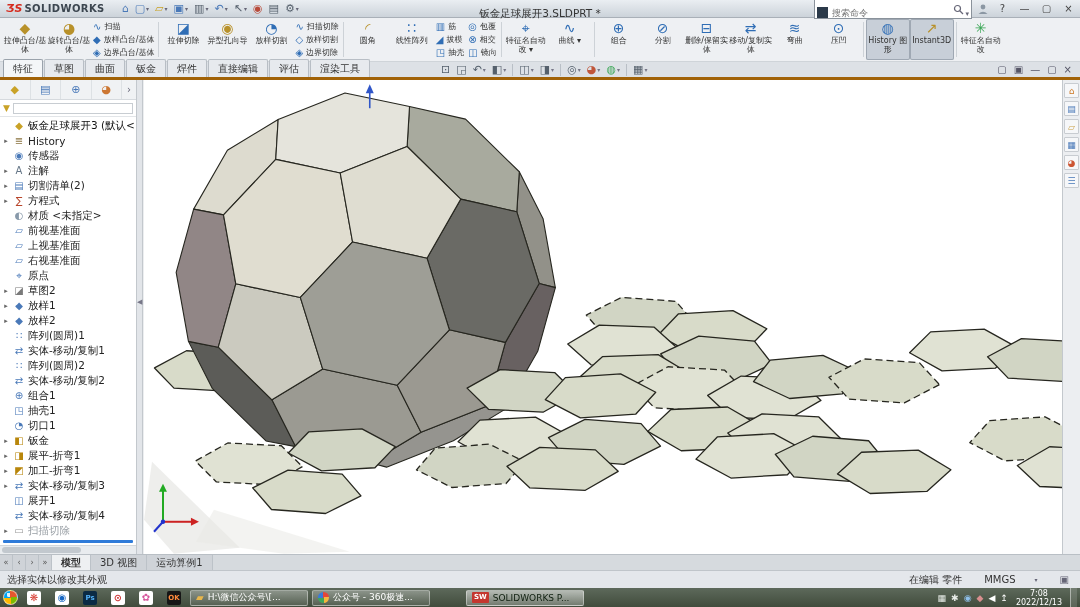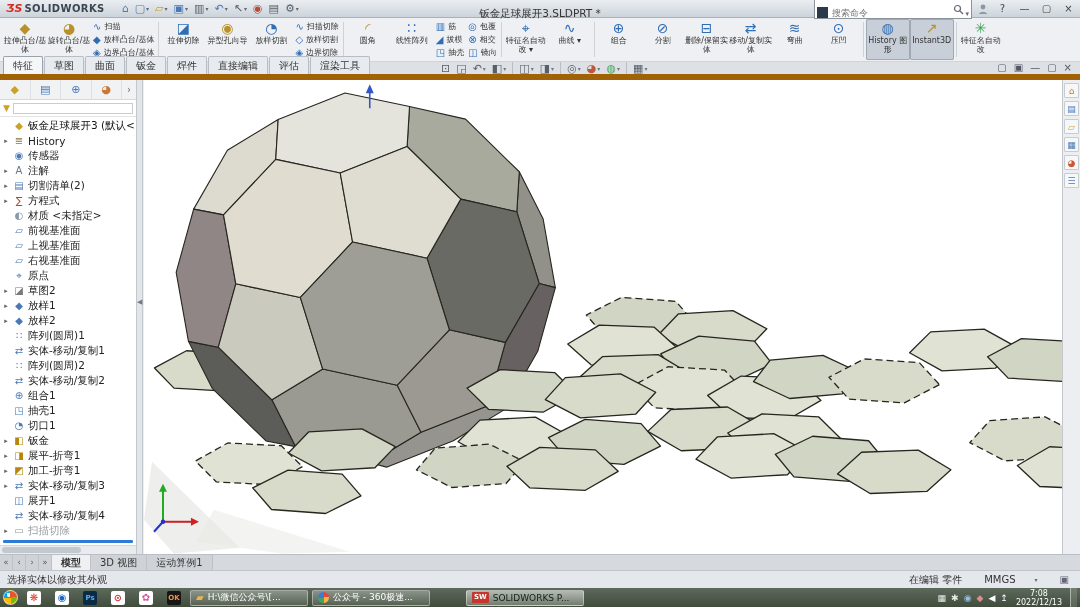--- a/index.html
+++ b/index.html
@@ -32,21 +32,21 @@
 .rsep{width:1px;background:#cdd2d7;margin:3px 1px;flex:0 0 1px;}
 .rbig{width:44px;display:flex;flex-direction:column;align-items:center;padding-top:2px;border-radius:2px;}
 .rbig .ic{font-size:14px;line-height:15px;}
 .rbig .lb{font-size:8px;line-height:9px;text-align:center;word-break:break-all;color:#333;max-height:18px;overflow:hidden;}
 .rbig.pressed{background:#c8cfd8;box-shadow:inset 0 0 0 1px #9fa8b3;}
 .rstack{display:flex;flex-direction:column;justify-content:center;gap:2px;padding:0 2px;}
 .rsmall{display:flex;align-items:center;gap:3px;font-size:8px;white-space:nowrap;color:#333;}
 .rsmall .ic{font-size:10px;line-height:10px;}
 
 
-#tabrow{height:18px;background:#dde1e6;border-bottom:6px solid #a16207;display:flex;align-items:stretch;flex:0 0 18px;}
+#tabrow{height:18px;background:#dde1e6;border-bottom:3px solid #a16207;display:flex;align-items:stretch;flex:0 0 18px;}
 #ctabs{display:flex;align-items:flex-end;padding-left:3px;}
 .ctab{padding:2px 9px 1px;font-size:10px;color:#333;border:1px solid #b8bec5;border-bottom:none;background:#e7eaee;margin-right:1px;border-radius:2px 2px 0 0;white-space:nowrap;}
 .ctab.active{background:#f4f6f8;border-color:#9aa2ab;}
 #headsup{display:flex;align-items:center;gap:6px;margin-left:70px;}
 .hbtn{display:flex;align-items:center;gap:1px;color:#55606c;}
 .hbtn .ic{font-size:11px;}
 .hbtn .cr{font-size:6px;color:#778;}
 .hsep{width:1px;height:12px;background:#b9bfc6;}
 #mdi{margin-left:auto;display:flex;align-items:center;gap:7px;padding-right:8px;color:#556;}
 .mdib{font-size:10px;line-height:10px;}

